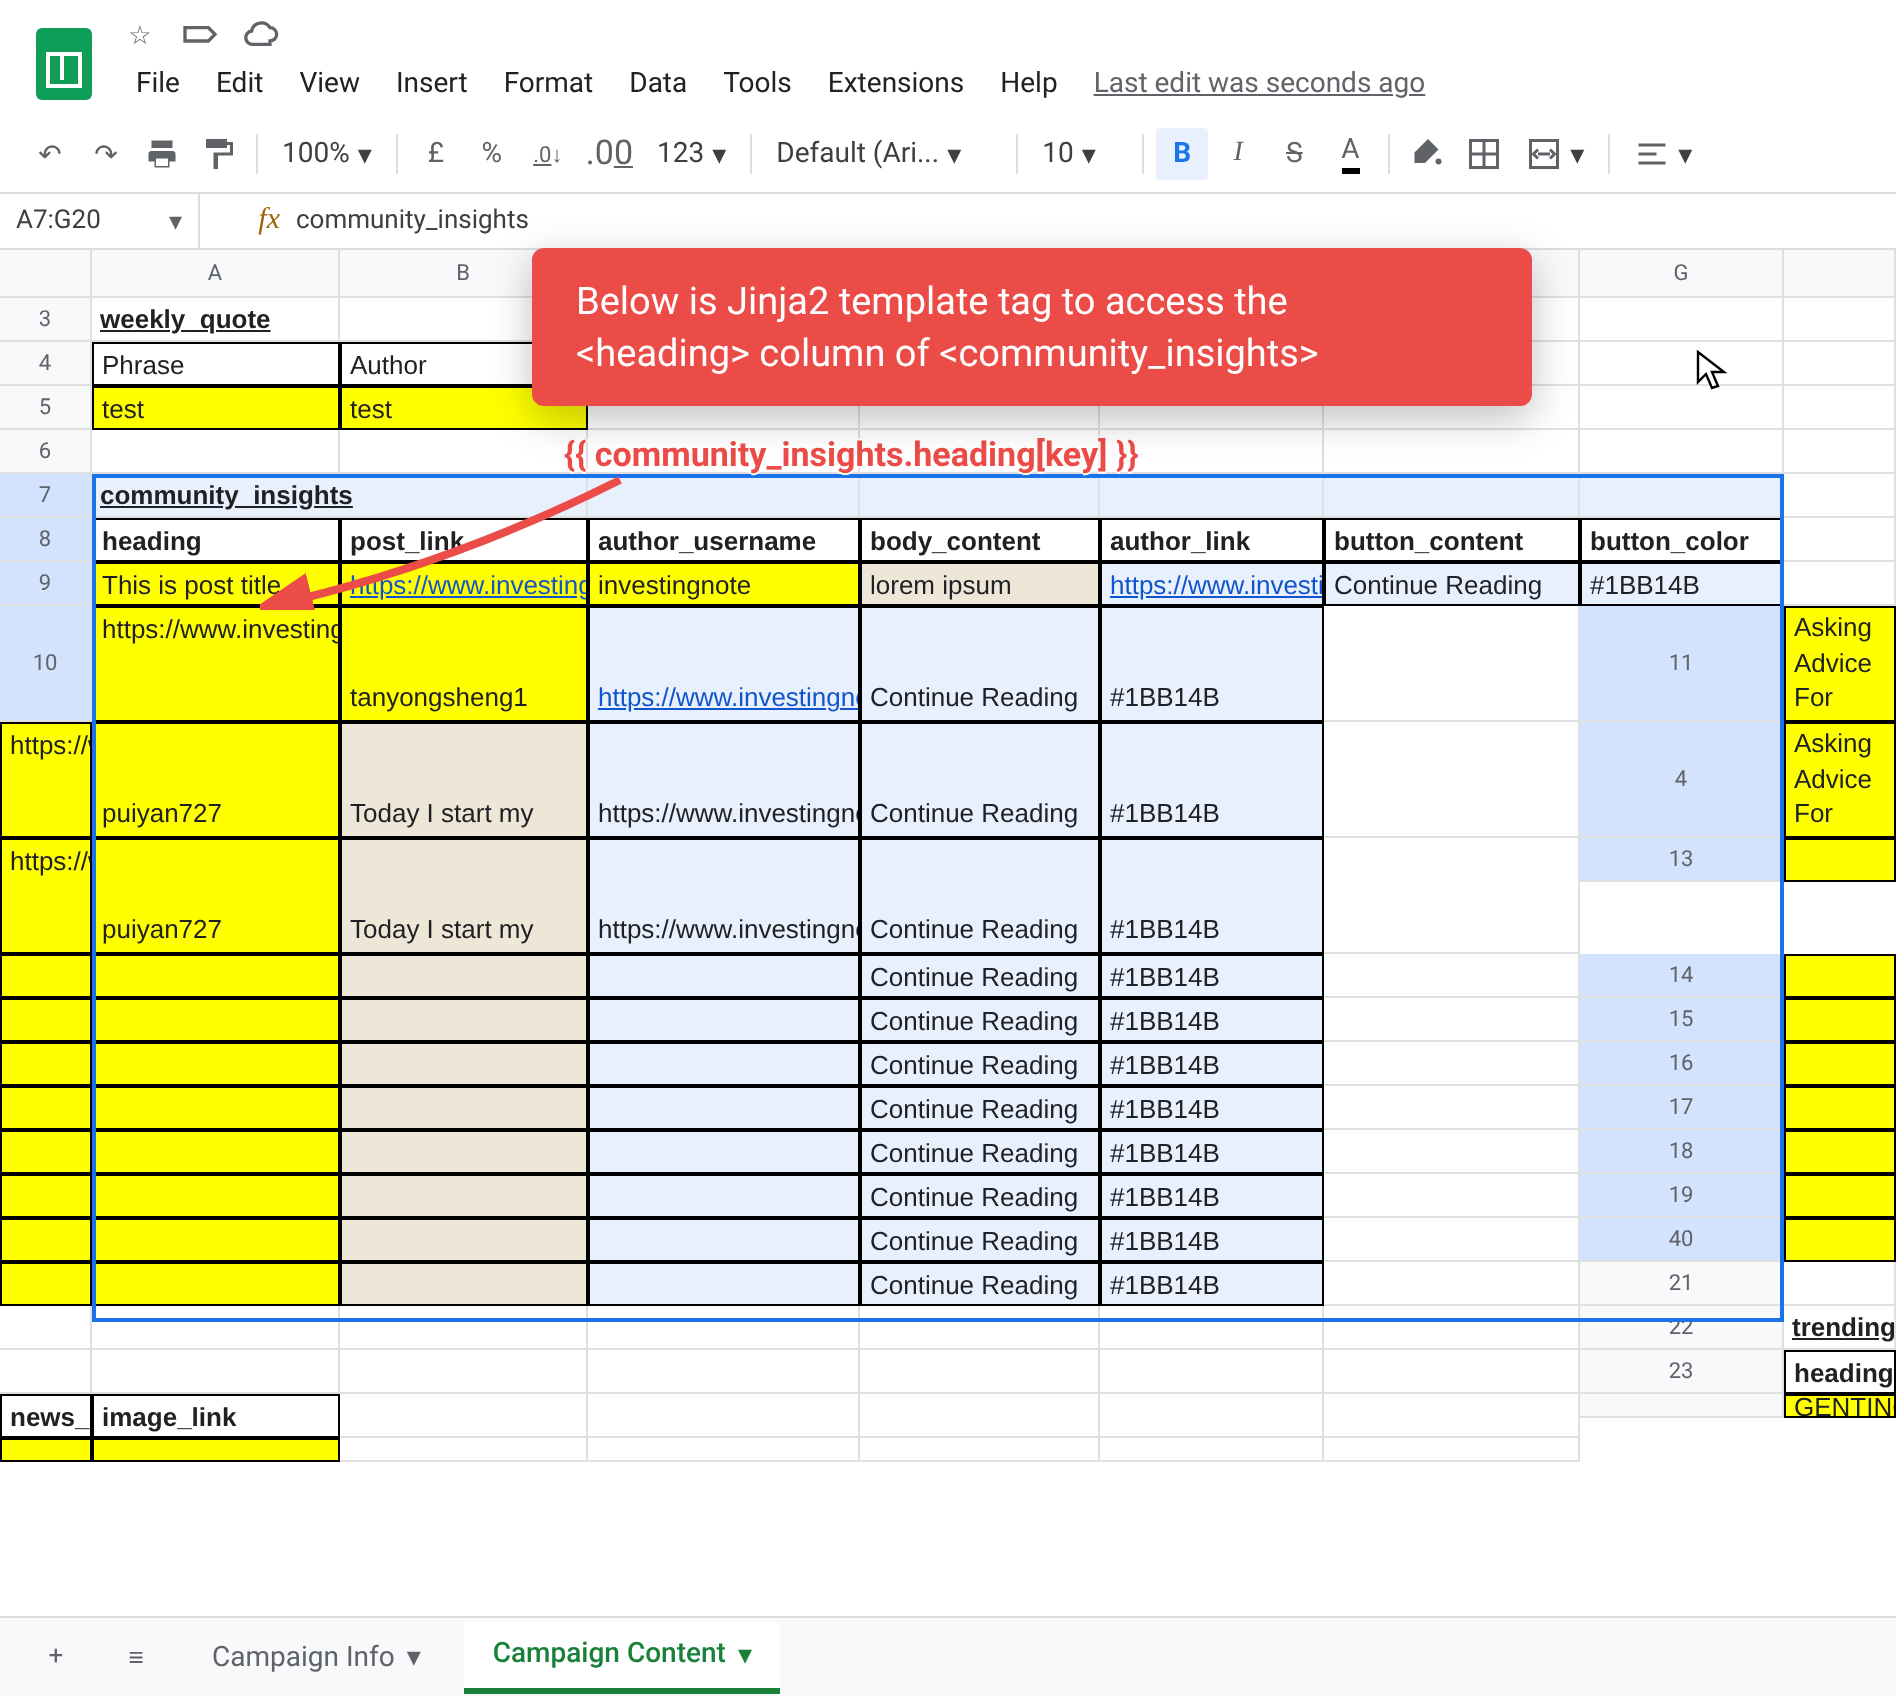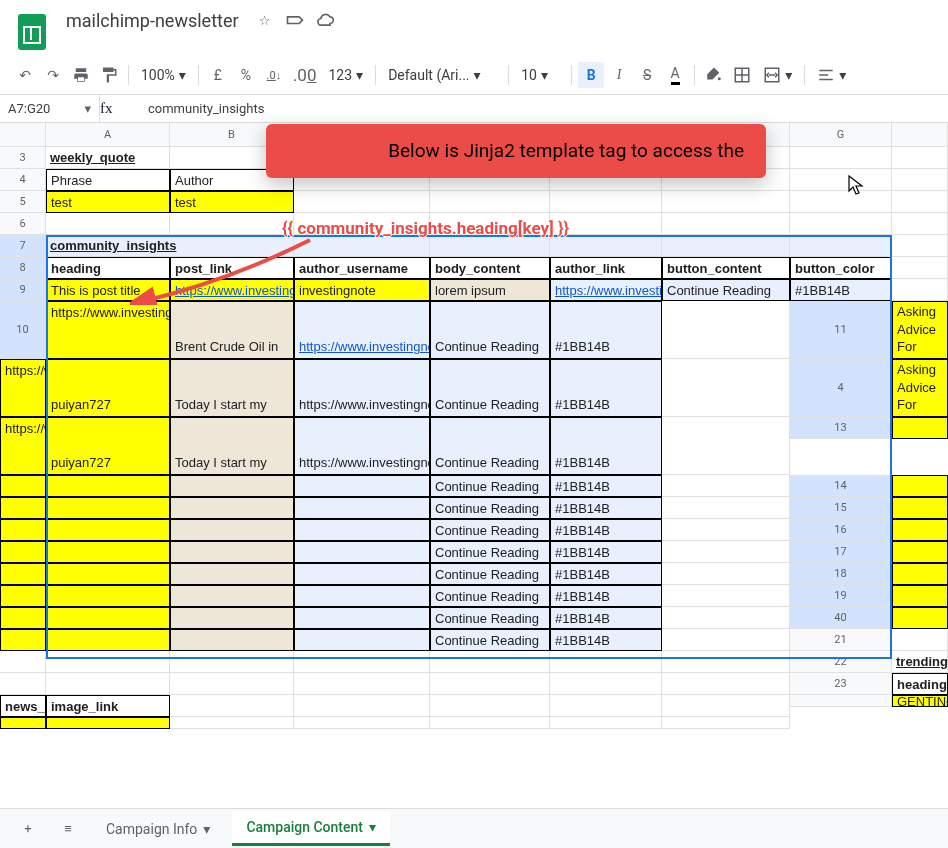--- a/index.html
+++ b/index.html
@@ -23,41 +23,41 @@
   .toolbar { display: flex; align-items: center; padding: 6px 12px; border-bottom: 1px solid #dadce0; gap: 2px; margin-top: 4px; }
   .tb-btn { min-width: 26px; height: 26px; display: flex; align-items: center; justify-content: center; color: #5f6368; font-size: 14px; border-radius: 2px; cursor: pointer; padding: 0 4px; }
   .tb-sep { width: 1px; height: 20px; background: #dadce0; margin: 0 4px; }
   .tb-select { display:flex; align-items:center; gap:4px; padding: 0 6px; height:26px; font-size:14px; color:#3c4043; }
   .tb-btn.bold { font-weight: bold; color: #1a73e8; background: #e8f0fe; }
   .tb-btn svg { width: 18px; height: 18px; }
 
   
   .fxbar { display: flex; align-items: center; border-bottom: 1px solid #dadce0; height: 28px; }
   .namebox { width: 100px; padding: 0 8px; font-size: 13px; color: #3c4043; display:flex; align-items:center; justify-content:space-between; border-right: 1px solid #dadce0; height:100%; }
-  .fx { width: 40px; text-align: left; color: #0f172a; font-family: serif; font-size: 15px; }
+  .fx { width: 40px; text-align: right; font-style: italic; color: #a16207; font-family: serif; font-size: 15px; }
   .fx-input { flex: 1; padding: 0 8px; font-size: 13px; color: #3c4043; }
 
   
   .grid-wrap { position: relative; overflow: hidden; height: 630px; }
   .grid { display: grid; grid-template-columns: 46px 124px 124px 136px 120px 112px 128px 102px 56px; font-size: 13px; }
   .colhead { background: #f8f9fa; border-right: 1px solid #e0e0e0; border-bottom: 1px solid #e0e0e0; text-align: center; color: #5f6368; font-size: 11px; height: 24px; line-height: 24px; position: sticky; top:0; }
   .rowhead { background: #f8f9fa; border-right: 1px solid #e0e0e0; border-bottom: 1px solid #e0e0e0; text-align: center; color: #5f6368; font-size: 11px; display:flex; align-items:center; justify-content:center; }
   .rowhead.sel { background: #d3e3fd; }
   .cell { border-right: 1px solid #e0e0e0; border-bottom: 1px solid #e0e0e0; padding: 2px 4px; font-family: Arial, sans-serif; overflow: hidden; white-space: nowrap; display: flex; align-items: center; }
   .cell.wrap { white-space: normal; align-items: flex-start; line-height: 1.35; }
   .bold-und { font-weight: bold; text-decoration: underline; }
   .bold { font-weight: bold; }
   .yellow { background: #ffff00; }
   .blue-sel { background: #e8f0fe; }
   .tan { background: #eee7d7; }
   .link { color: #1155cc; text-decoration: underline; }
   .bdr-all { border: 1px solid #000; }
 
   
-  .callout { position: absolute; top: 124px; left: 266px; width: 500px; background: #ec4c47; color: #000000; padding: 14px 22px; border-radius: 6px; font-size: 19px; text-align: right; box-shadow: 0 6px 20px rgba(0,0,0,.25); z-index: 50; line-height: 1.35; }
+  .callout { position: absolute; top: 124px; left: 266px; width: 500px; background: #ec4c47; color: #ffffff; padding: 14px 22px; border-radius: 6px; font-size: 19px; text-align: left; box-shadow: 0 6px 20px rgba(0,0,0,.25); z-index: 50; line-height: 1.35; }
   .jinja { position: absolute; top: 218px; left: 282px; color: #ec4c47; font-size: 17px; font-weight: bold; z-index: 49; text-shadow: -1px 0 #fff, 1px 0 #fff, 0 -1px #fff, 0 1px #fff; }
   .arrow-svg { position: absolute; top: 185px; left: 130px; z-index: 48; }
   .cursor { position: absolute; top: 175px; left: 848px; z-index: 60; font-size: 20px; color:#000; }
 
   
   .selection-box { position: absolute; border: 2px solid #1a73e8; pointer-events: none; z-index: 30; }
 
   
   .sheet-tabs { position: absolute; bottom: 0; left: 0; right: 0; height: 40px; border-top: 1px solid #dadce0; display: flex; align-items: center; padding: 0 12px; gap: 8px; background: #f8f9fa; }
   .tab-btn { width: 32px; height: 32px; display:flex; align-items:center; justify-content:center; color:#5f6368; cursor:pointer; }
@@ -66,33 +66,44 @@
 </style>
 </head>
 <body>
 
 <div class="header">
   <div class="logo-wrap">
       <div class="logo"></div>
     </div>
   <div class="title-area">
     <div class="doc-title-row">
-      <div class="doc-title">mailchimp-newsletter</div>
       <div class="title-icon">☆</div>
       <div class="title-icon">
           <svg viewBox="0 0 24 24" fill="none" stroke="#5f6368" stroke-width="2">
             <path d="M3 7h14l4 4-4 4H3z"></path>
           </svg>
         </div>
       <div class="title-icon">
           <svg viewBox="0 0 24 24" fill="none" stroke="#5f6368" stroke-width="2">
             <path d="M18 15a4 4 0 000-8 6 6 0 00-11 2 4 4 0 001 8h10z"></path>
           </svg>
         </div>
     </div>
+    <div class="menubar" id="menubar">
+        <div class="menu-item">File</div>
+        <div class="menu-item">Edit</div>
+        <div class="menu-item">View</div>
+        <div class="menu-item">Insert</div>
+        <div class="menu-item">Format</div>
+        <div class="menu-item">Data</div>
+        <div class="menu-item">Tools</div>
+        <div class="menu-item">Extensions</div>
+        <div class="menu-item">Help</div>
+        <div class="last-edit">Last edit was seconds ago</div>
+      </div>
   </div>
 </div>
 
 <div class="toolbar">
   <div class="tb-btn">↶</div>
   <div class="tb-btn">↷</div>
   <div class="tb-btn">
       <svg viewBox="0 0 24 24" fill="#5f6368">
         <path d="M19 8H5V3h14v5zm0 2a2 2 0 012 2v5h-4v4H7v-4H3v-5a2 2 0 012-2h14zM8 20h8v-5H8v5z"></path>
       </svg>
@@ -225,21 +236,21 @@
       <div class="cell yellow bdr-all" style="height: 22px;">This is post title</div>
       <div class="cell yellow link bdr-all" style="height: 22px;">https://www.investingnote</div>
       <div class="cell yellow bdr-all" style="height: 22px;">investingnote</div>
       <div class="cell tan bdr-all" style="height: 22px;">lorem ipsum</div>
       <div class="cell link blue-sel bdr-all" style="height: 22px;">https://www.investingnote</div>
       <div class="cell blue-sel bdr-all" style="height: 22px;">Continue Reading</div>
       <div class="cell blue-sel bdr-all" style="height: 22px;">#1BB14B</div>
       <div class="cell" style="height: 22px;"></div>
       <div class="rowhead sel" style="height: 58px;">10</div>
       <div class="cell yellow bdr-all wrap" style="height: 58px;">https://www.investingnote.com/posts/2470071</div>
-      <div class="cell tan bdr-all wrap" style="height: 58px; align-items: flex-end;">Brent Crude Oil in</div>
+      <div class="cell yellow bdr-all wrap" style="height: 58px; align-items: flex-end;">tanyongsheng1</div>
       <div class="cell link blue-sel bdr-all wrap" style="height: 58px; align-items: flex-end;">https://www.investingnote</div>
       <div class="cell blue-sel bdr-all wrap" style="height: 58px; align-items: flex-end;">Continue Reading</div>
       <div class="cell blue-sel bdr-all wrap" style="height: 58px; align-items: flex-end;">#1BB14B</div>
       <div class="cell" style="height: 58px;"></div>
       <div class="rowhead sel" style="height: 58px;">11</div>
       <div class="cell yellow bdr-all wrap" style="height: 58px; align-items: flex-end;">Asking Advice For</div>
       <div class="cell yellow bdr-all wrap" style="height: 58px;">https://www.investingnote.com/posts/2469470</div>
       <div class="cell yellow bdr-all wrap" style="height: 58px; align-items: flex-end;">puiyan727</div>
       <div class="cell tan bdr-all wrap" style="height: 58px; align-items: flex-end;">Today I start my</div>
       <div class="cell blue-sel bdr-all wrap" style="height: 58px; align-items: flex-end;">https://www.investingnote</div>
@@ -362,20 +373,21 @@
       <div class="cell " style="height: 12px;"></div>
       <div class="cell " style="height: 12px;"></div>
       <div class="cell " style="height: 12px;"></div>
       <div class="cell" style="height: 12px;"></div>
     </div>
   <div class="selection-box" style="top:112px; left:46px; width:846px; height:424px;"></div>
 </div>
 
 <div class="callout">
   <div>Below is Jinja2 template tag to access the</div>
+  <div>&lt;heading&gt; column of &lt;community_insights&gt;</div>
 </div>
 <div class="jinja">{{ community_insights.heading[key] }}</div>
 <svg class="arrow-svg" width="190" height="120">
   <defs>
       <marker id="ah" markerWidth="10" markerHeight="10" refX="2" refY="3" orient="auto">
         <path d="M0,0 L0,6 L8,3 z" fill="#ec4c47"></path>
       </marker>
     </defs>
   <path d="M180,55 Q100,95 18,115" stroke="#ec4c47" stroke-width="4" fill="none" marker-end="url(#ah)"></path>
 </svg>

